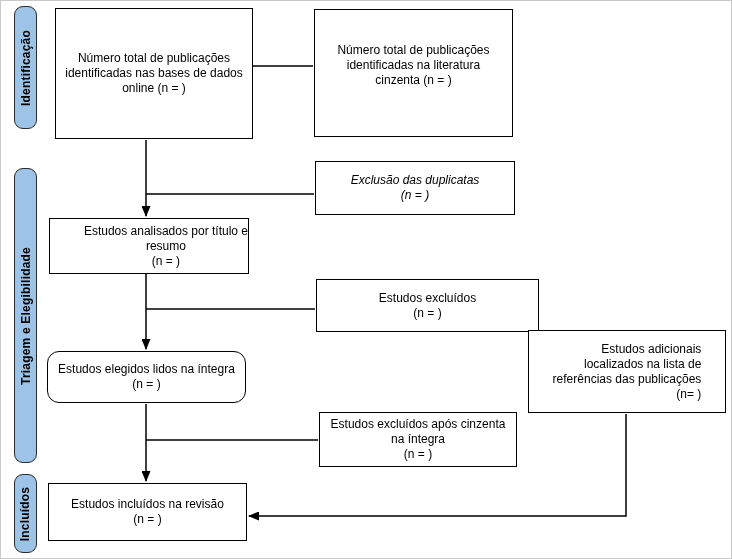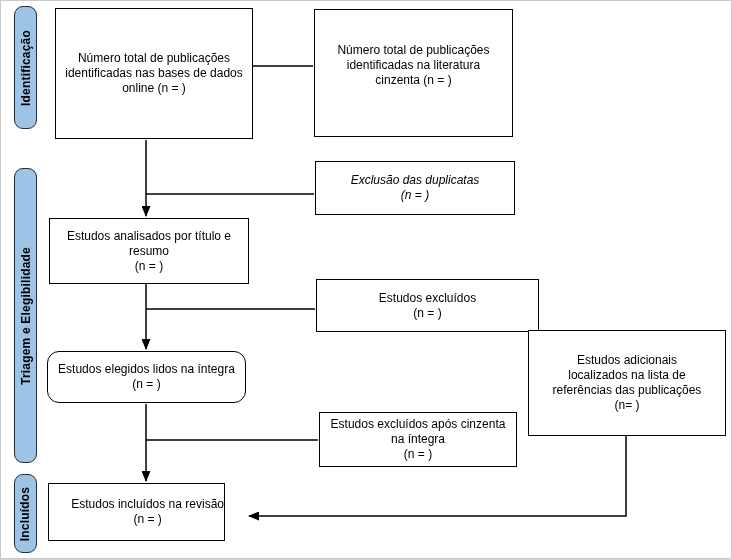--- a/index.html
+++ b/index.html
@@ -74,26 +74,26 @@
 
   
   .stage-1 { left: 13px; top: 5px;   width: 23px; height: 123px; }
   .stage-2 { left: 13px; top: 167px; width: 23px; height: 295px; }
   .stage-3 { left: 13px; top: 473px; width: 23px; height: 79px;  }
 
   
   .box-a { left: 54px;  top: 7px;   width: 198px; height: 131px; }
   .box-b { left: 313px; top: 8px;   width: 199px; height: 128px; }
   .box-c { left: 314px; top: 160px; width: 200px; height: 54px; font-style: italic;  }
-  .box-d { left: 48px;  top: 217px; width: 200px; height: 66px;  }
+  .box-d { left: 48px;  top: 217px; width: 200px; height: 56px; justify-content: flex-end;  }
   .box-e { left: 315px; top: 278px; width: 223px; height: 53px;  }
   .box-f { left: 46px;  top: 350px; width: 199px; height: 52px; border-radius: 12px;  }
-  .box-g { left: 527px; top: 329px; width: 198px; height: 106px;  }
+  .box-g { left: 527px; top: 329px; width: 198px; height: 83px; text-align: right;  }
   .box-h { left: 318px; top: 411px; width: 198px; height: 55px;  }
-  .box-i { left: 47px;  top: 482px; width: 177px; height: 58px; justify-content: flex-end;  }
+  .box-i { left: 47px;  top: 482px; width: 199px; height: 58px;  }
 </style>
 </head>
 <body>
 
 <div class="canvas">
 
   <svg class="connectors" viewBox="0 0 732 559" xmlns="http://www.w3.org/2000/svg">
     <defs>
       <marker id="arrow" viewBox="0 0 11 9" markerWidth="11" markerHeight="9" refX="10" refY="4.5" orient="auto" markerUnits="userSpaceOnUse">
         <path d="M0,0 L11,4.5 L0,9 Z"></path>

